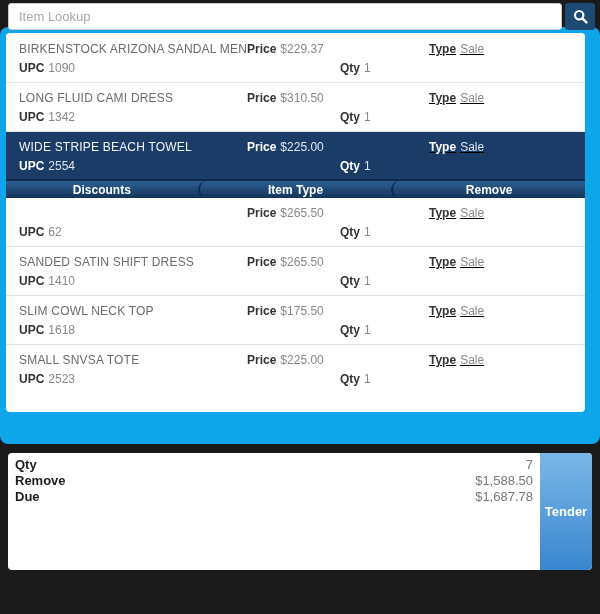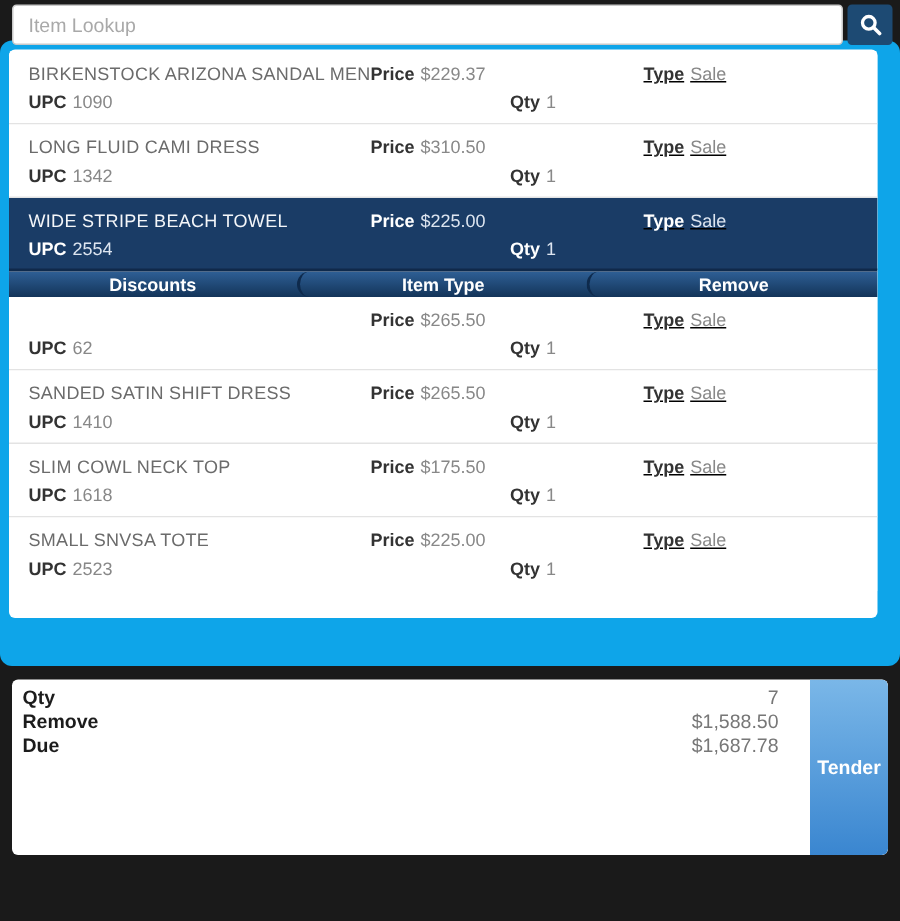--- a/index.html
+++ b/index.html
@@ -73,21 +73,20 @@
   .summary-left { flex:1; padding:4px 7px; }
   .summary-row { display:flex; justify-content:space-between; font-size:13px; line-height:16px; }
   .summary-row .sl { font-weight:bold; color:#1c1c1c; }
   .summary-row .sv { color:#777; }
   .tender-btn {
     width:52px; border:none; cursor:pointer;
     background:linear-gradient(#7ab7e8,#3a86d0);
     border-radius:0 4px 4px 0;
     color:#fff; font-weight:bold; font-size:13px;
     font-family:"Liberation Sans", sans-serif;
-    margin-left:14px;
   }
 </style>
 </head>
 <body>
 
 <div class="topbar">
   <input class="search-input" type="text" placeholder="Item Lookup" style="">
   <button class="search-btn">
     <svg width="15" height="15" viewBox="0 0 15 15">
       <circle cx="6.2" cy="6.2" r="4.2" fill="none" stroke="#ffffff" stroke-width="2.2"></circle>

